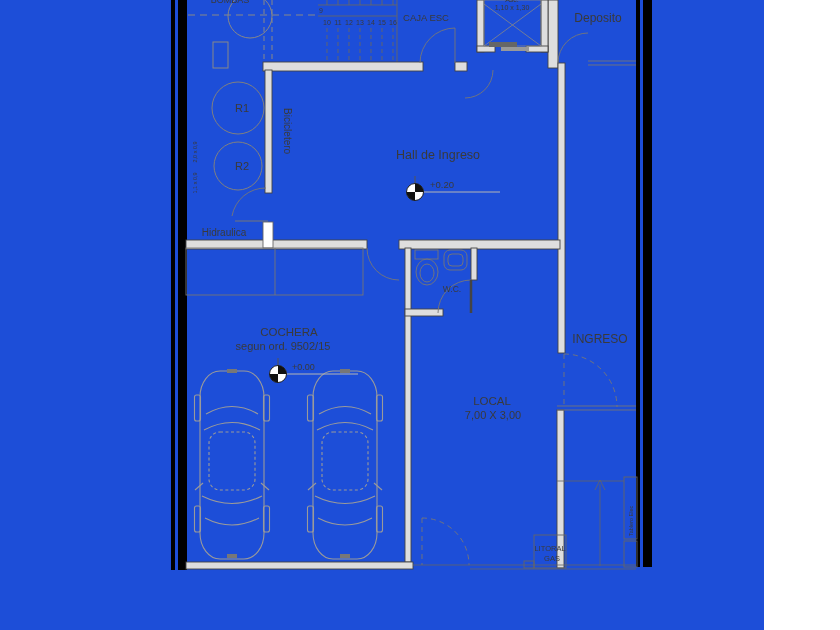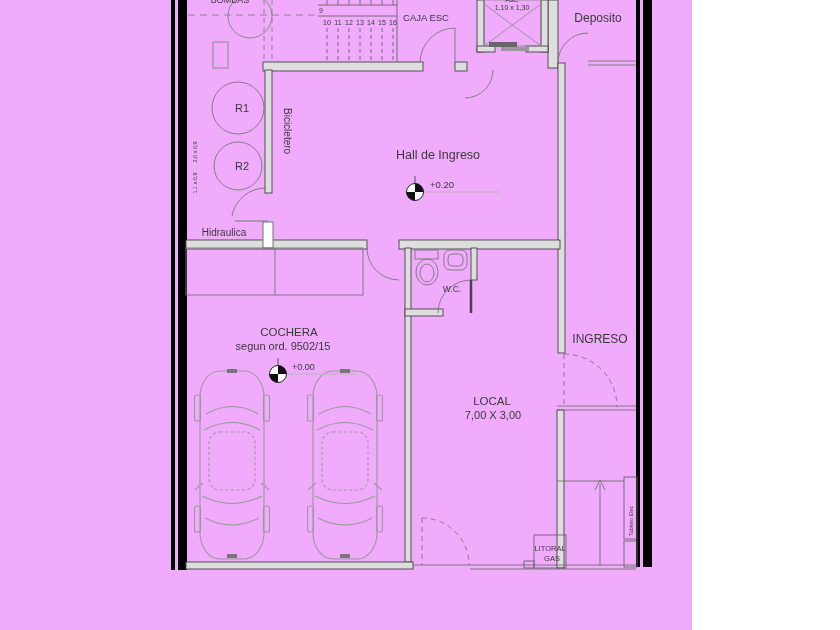--- a/index.html
+++ b/index.html
@@ -1,16 +1,16 @@
 <!DOCTYPE html>
 <html><head>
 <meta charset="utf-8">
 <style>
   html,body{margin:0;padding:0;background:#ffffff;}
-  .stage{position:relative;width:692px;height:630px;background:#f0abfc;overflow:hidden;
+  .stage{position:relative;width:764px;height:630px;background:#1d4ed8;overflow:hidden;
          font-family:"Liberation Sans",sans-serif;}
   svg text{font-family:"Liberation Sans",sans-serif;fill:#3a3a3a;}
 </style>
 </head>
 <body>
 
 <div class="stage">
 <svg width="840" height="630" viewBox="0 0 840 630">
   <defs>
     <g id="car-shape" stroke="#9a9a9a" fill="none" stroke-width="1.1">

